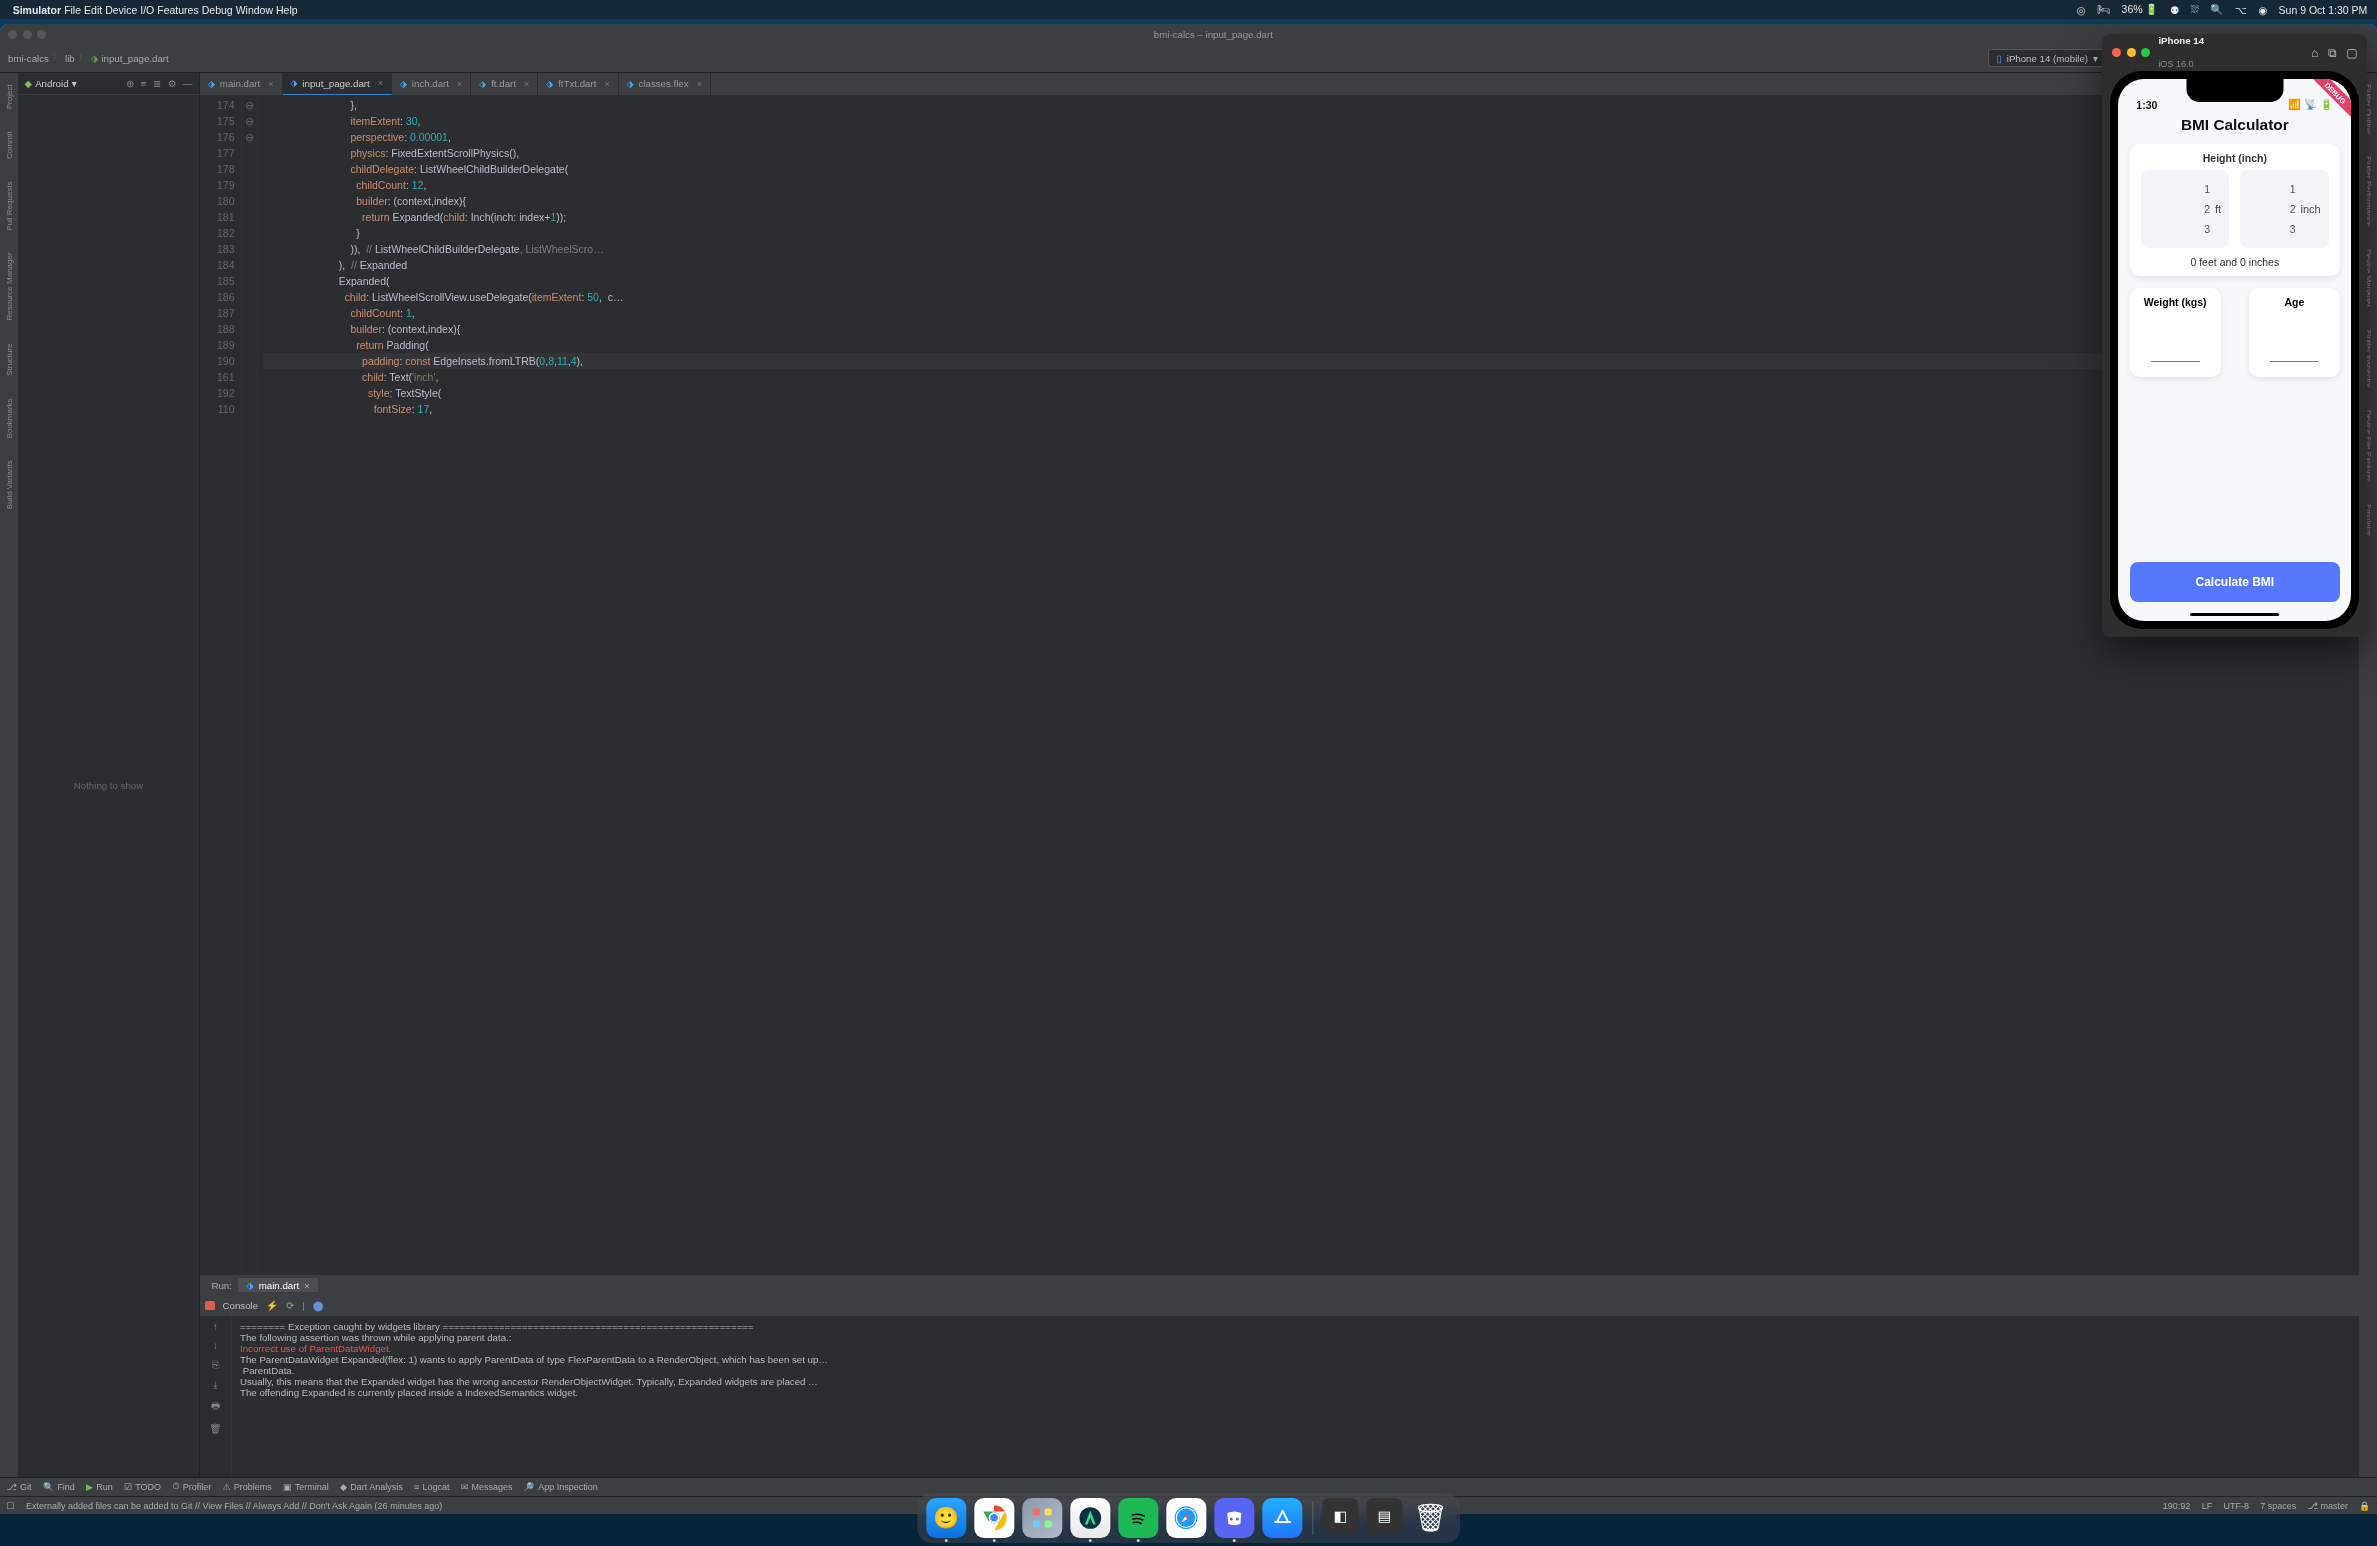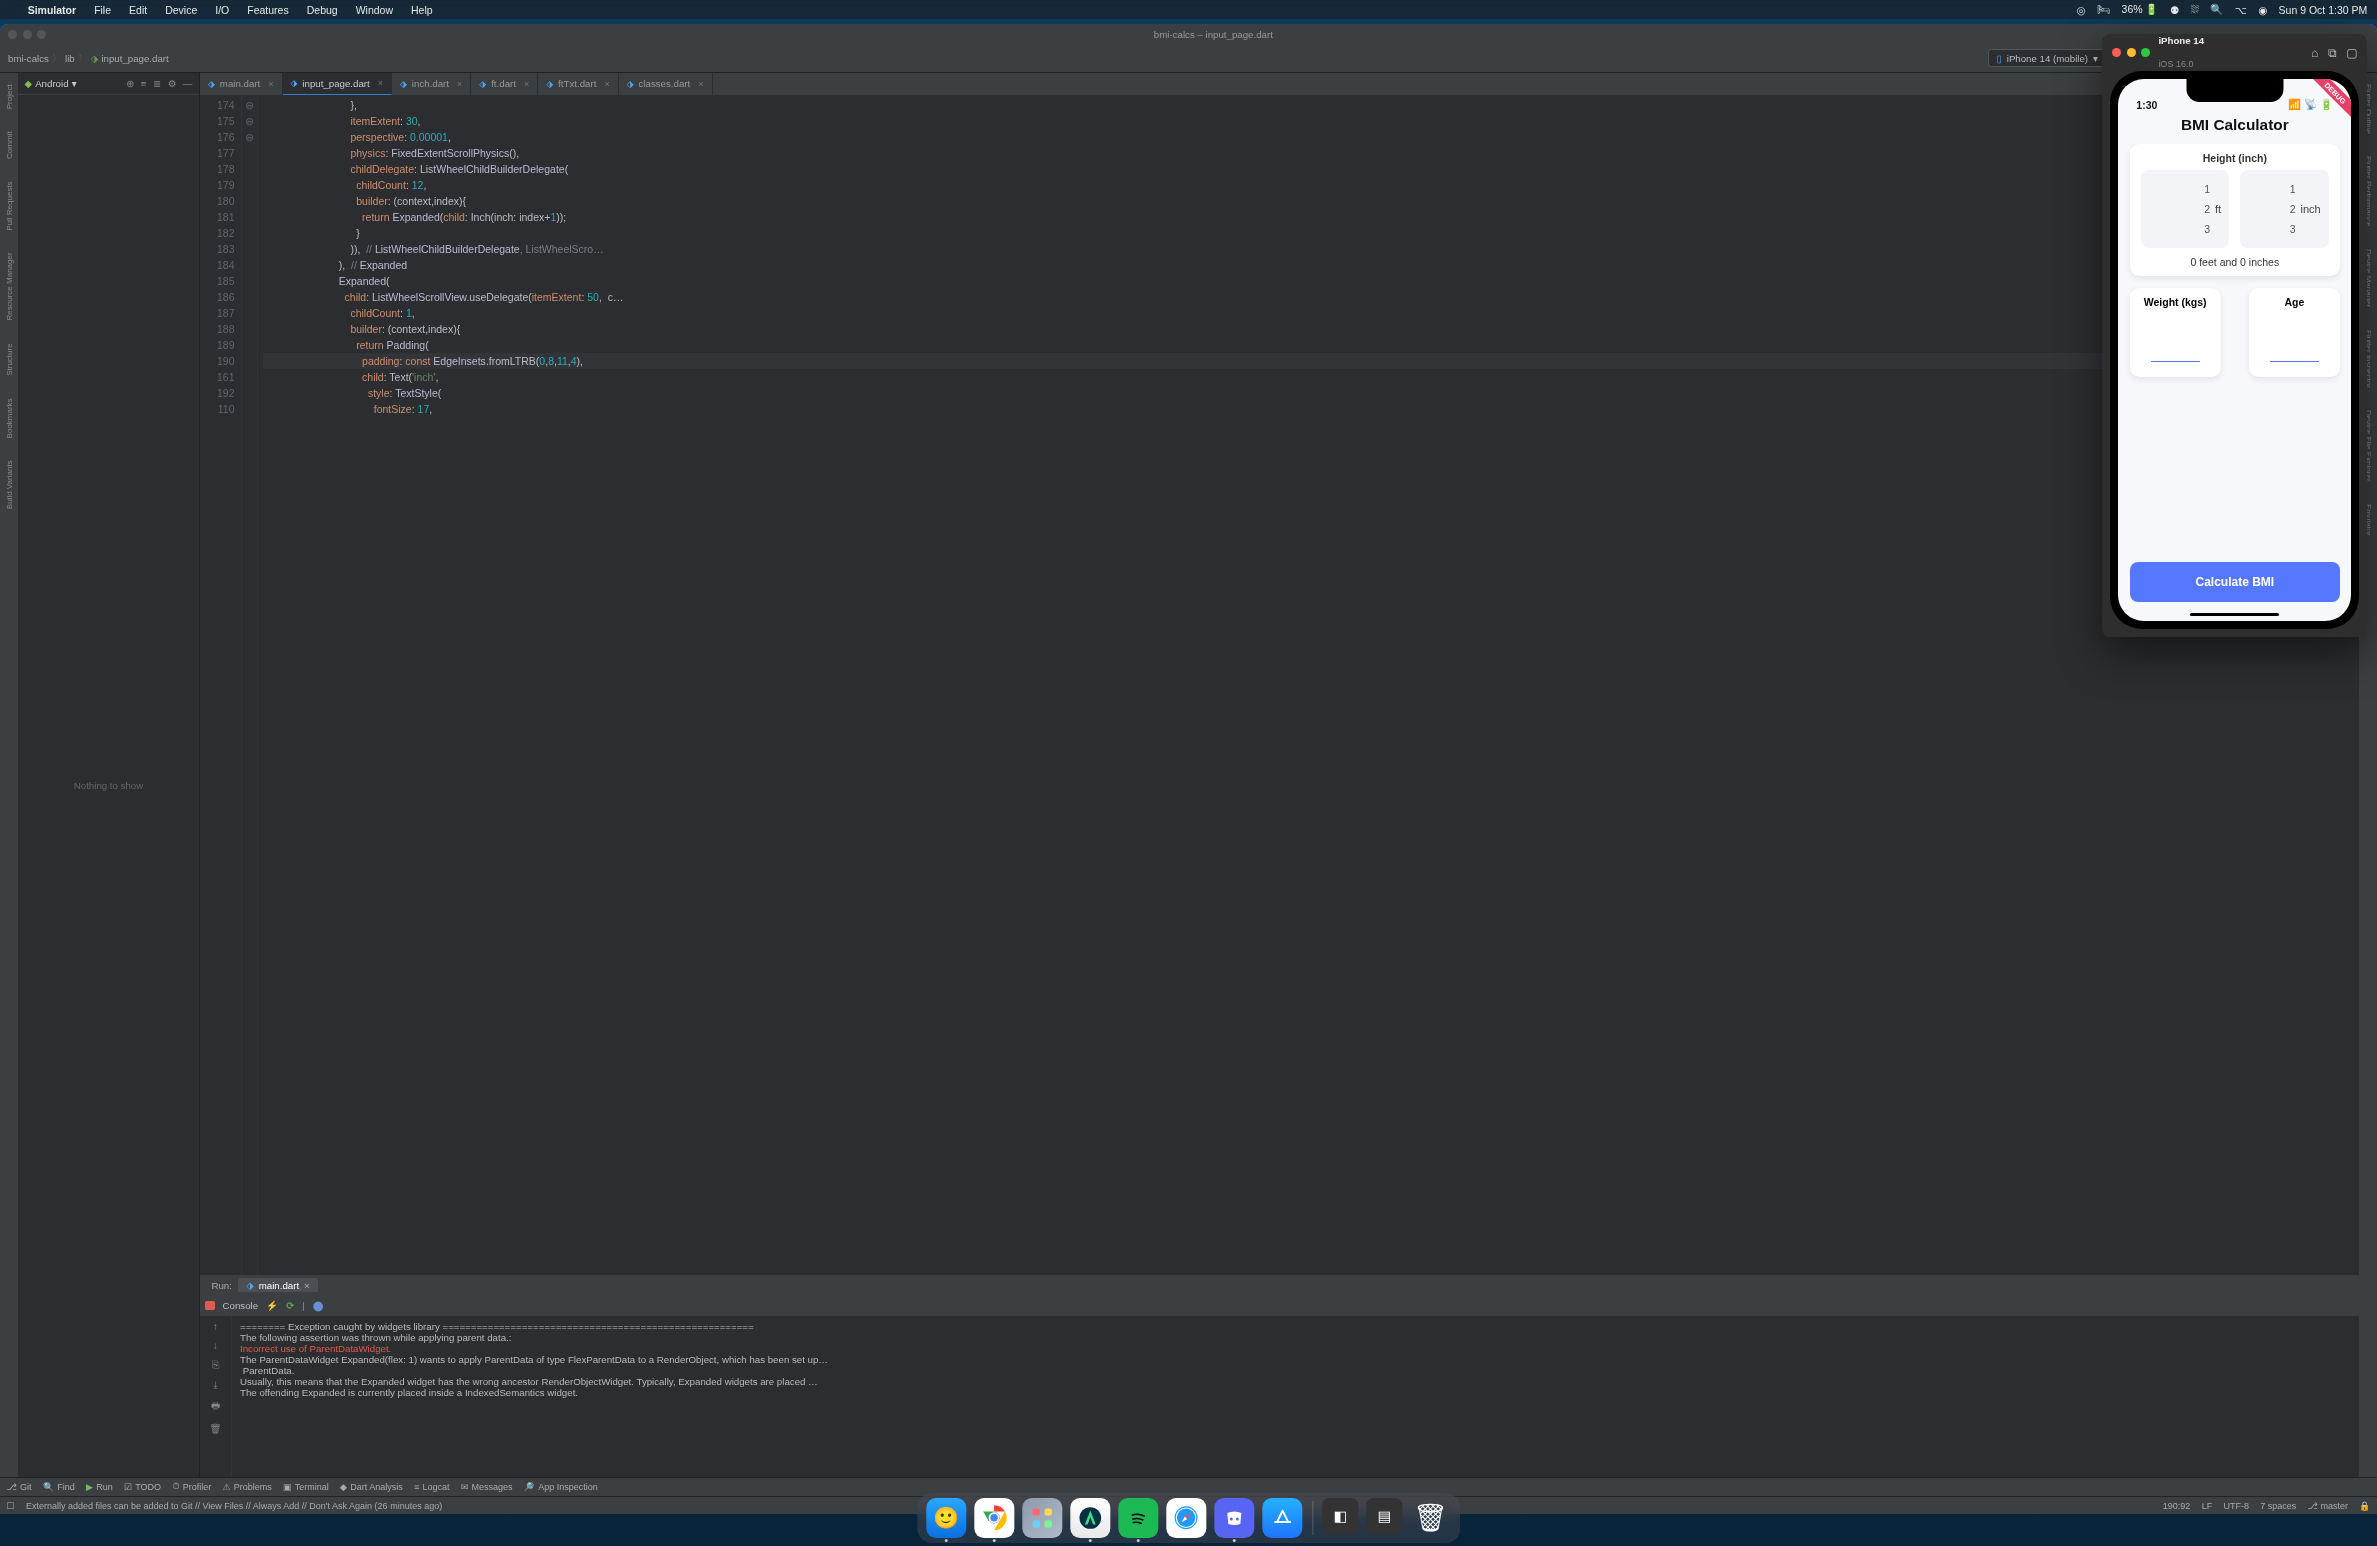--- a/index.html
+++ b/index.html
@@ -14,21 +14,21 @@
   height: 19.4px;
   background: rgba(30,30,30,0.6);
   backdrop-filter: blur(4.9px);
   display: flex;
   align-items: center;
   justify-content: space-between;
   padding: 0 9.7px;
   color: #e8e8e8;
   font-size: 10.5px;
 }
-.menubar .left, .menubar .right { display: flex; align-items: center; gap: 18px; }
+.menubar .left, .menubar .right { display: flex; align-items: center; gap: 3px; }
 .menubar .app-name { font-weight: 600; }
 .menubar .apple { font-size: 12px; }
 .menubar .right { gap: 11.3px; }
 .menubar .right .stat-ico { font-size: 10.5px; }
 
 
 .ide-window {
   position: absolute;
   left: 0; right: 0;
   top: 24px; bottom: 32px;
@@ -553,21 +553,21 @@
             <span>ft.dart</span>
             <span class="close">×</span>
           </div>
         <div class="tab">
             <span class="fi">⬗</span>
             <span>ftTxt.dart</span>
             <span class="close">×</span>
           </div>
         <div class="tab">
             <span class="fi">⬗</span>
-            <span>classes.dart</span>
+            <span>classes.flex</span>
             <span class="close">×</span>
           </div>
         <span style="flex:1"></span>
         <span style="padding:0 6.5px;color:#888">⋮</span>
       </div>
 
       <div class="editor-and-run">
         <div class="code-panel">
           <div class="gutter" id="gutter">
               <div>174</div>

